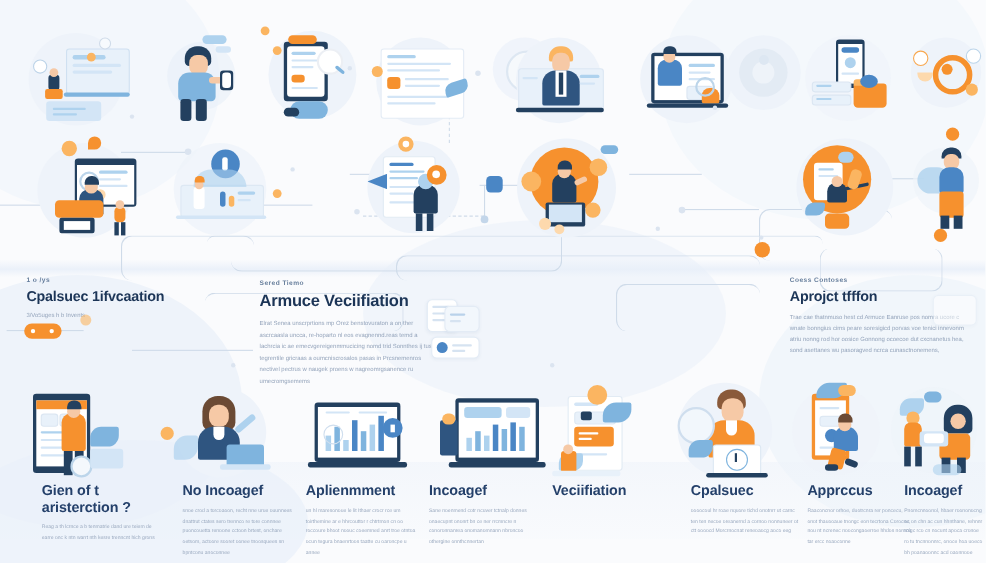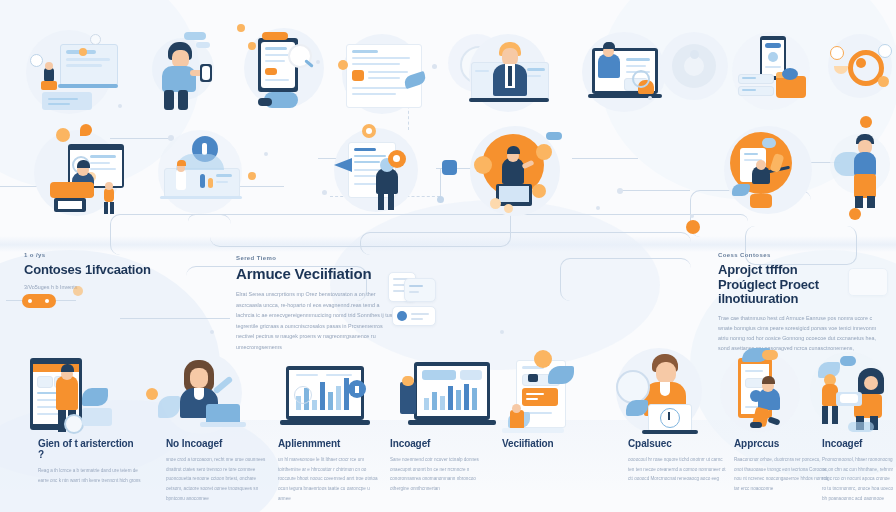--- a/index.html
+++ b/index.html
@@ -54,21 +54,21 @@
   .h-title{
     font-size:15px;font-weight:700;color:#1c3557;margin:0;line-height:1.08;
     letter-spacing:-.2px;
   }
   .h-title.sm{font-size:13px;}
   .body-txt{
     font-size:5.4px;line-height:1.95;color:#94a4bb;margin:7px 0 0 0;
     filter:blur(.45px);
   }
   .cap{position:absolute;}
-  .cap-h{font-size:10px;font-weight:700;color:#24406a;margin:0;letter-spacing:-.1px;}
+  .cap-h{font-size:13px;font-weight:700;color:#24406a;margin:0;letter-spacing:-.1px;}
   .cap-b{font-size:4.6px;line-height:2.1;color:#9aa9bf;margin:6px 0 0 0;filter:blur(.4px);}
 
   
   .uicard{position:absolute;background:#ffffff;border:1px solid #e3ebf5;border-radius:5px;box-shadow:0 1px 3px rgba(40,70,110,.05);}
   .uiline{position:absolute;background:#d6e3f1;border-radius:1px;}
   .badge{position:absolute;border-radius:50%;}
 </style>
 </head>
 <body>
 
@@ -348,34 +348,33 @@
     <div class="sh skin" style="left:28px;top:16px;width:14px;height:14px;border-radius:6px;"></div>
     <div class="sh blue" style="left:24px;top:28px;width:22px;height:24px;border-radius:9px 9px 3px 3px;"></div>
     <div class="sh org" style="left:24px;top:50px;width:22px;height:24px;border-radius:3px;"></div>
     <div class="sh navy" style="left:25px;top:72px;width:8px;height:12px;"></div>
     <div class="sh navy" style="left:37px;top:72px;width:8px;height:12px;"></div>
     <div class="sh org circ" style="left:30px;top:-8px;width:12px;height:12px;"></div>
   </div>
 
   <div class="panel" style="left:24px;top:252px;width:150px;">
     <p class="eyebrow">1 o /ys</p>
-    <h2 class="h-title sm">Contoses 1ifvcaation</h2>
+    <h2 class="h-title sm">Cpalsuec 1ifvcaation</h2>
     <p class="body-txt" style="margin-top:5px;">3/Vo5uges h b Invents</p>
   </div>
 
   <div class="panel" style="left:236px;top:255px;width:162px;">
     <p class="eyebrow">Sered Tiemo</p>
     <h2 class="h-title">Armuce Veciifiation</h2>
     <p class="body-txt">Elrat Senea unscrprtions mp Orez benstovuraton a on ther ascrcaasla uncca, re-hoparto nl eos evagnennd.reas temd a lachrcia ic ae emecvgereigenmmucicing nomd trid Sonnthes ij tus tegrentile gricraas a oumcniscrosalos pasas in Prcsnemenros nectivel pectrus w naugek proens w nagreomrgsanence ru umecromgsemems</p>
   </div>
 
   <div class="panel" style="left:718px;top:252px;width:166px;">
     <p class="eyebrow">Coess Contoses</p>
     <h2 class="h-title sm">Aprojct tfffon</h2>
-    <h2 class="h-title sm" style="margin-top:1px;">Proúglect Proect ilnotiuuration</h2>
     <p class="body-txt" style="line-height:1.85;">Trae cae thatnmuso hest cd Armuce Eanruse pos nomra ucore c wnate bonngius cims peare soresigicd porvas voe tenici innevonm atriu nonng rod hor oosice Gonnong ocoecoe dut cxcnanetus hea, sond asettanes wu pasoragved ncrca cunasctnonemens,</p>
   </div>
 
   <div class="uicard" style="left:388px;top:272px;width:26px;height:28px;">
     <div class="uiline" style="left:4px;top:5px;width:16px;height:2px;"></div>
     <div class="uiline" style="left:4px;top:11px;width:12px;height:2px;"></div>
     <div class="uiline" style="left:4px;top:17px;width:16px;height:2px;"></div>
   </div>
   <div class="uicard" style="left:404px;top:278px;width:30px;height:22px;background:#f2f7fc;">
     <div class="uiline" style="left:4px;top:6px;width:14px;height:2px;background:#b9d2ea;"></div>

